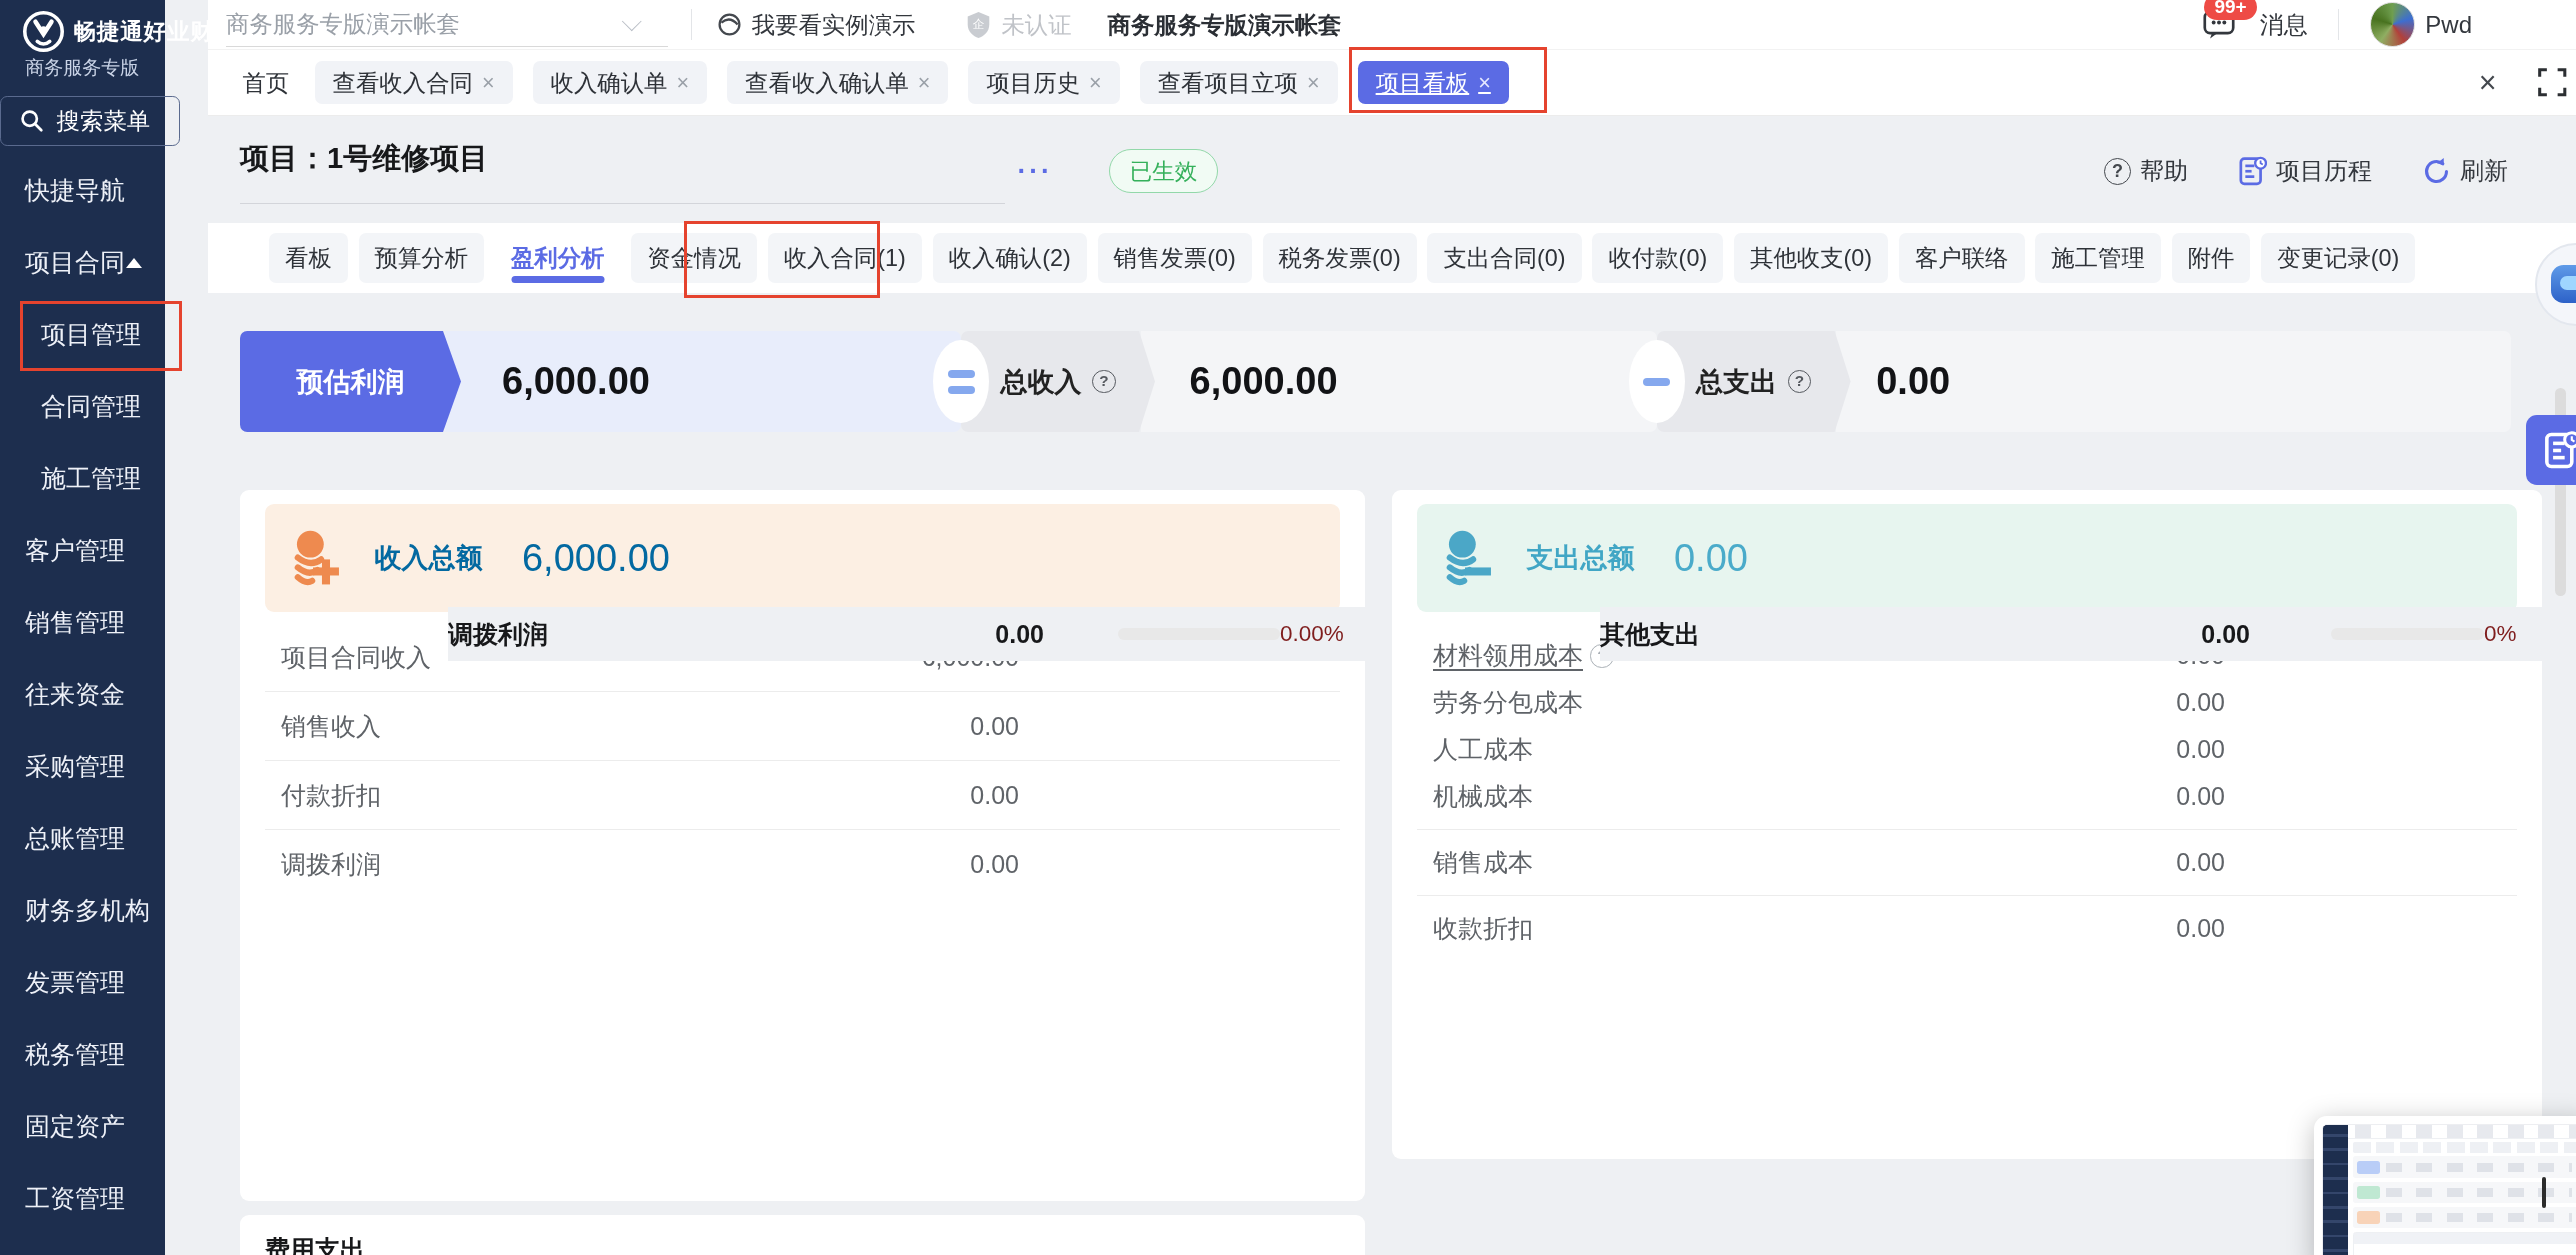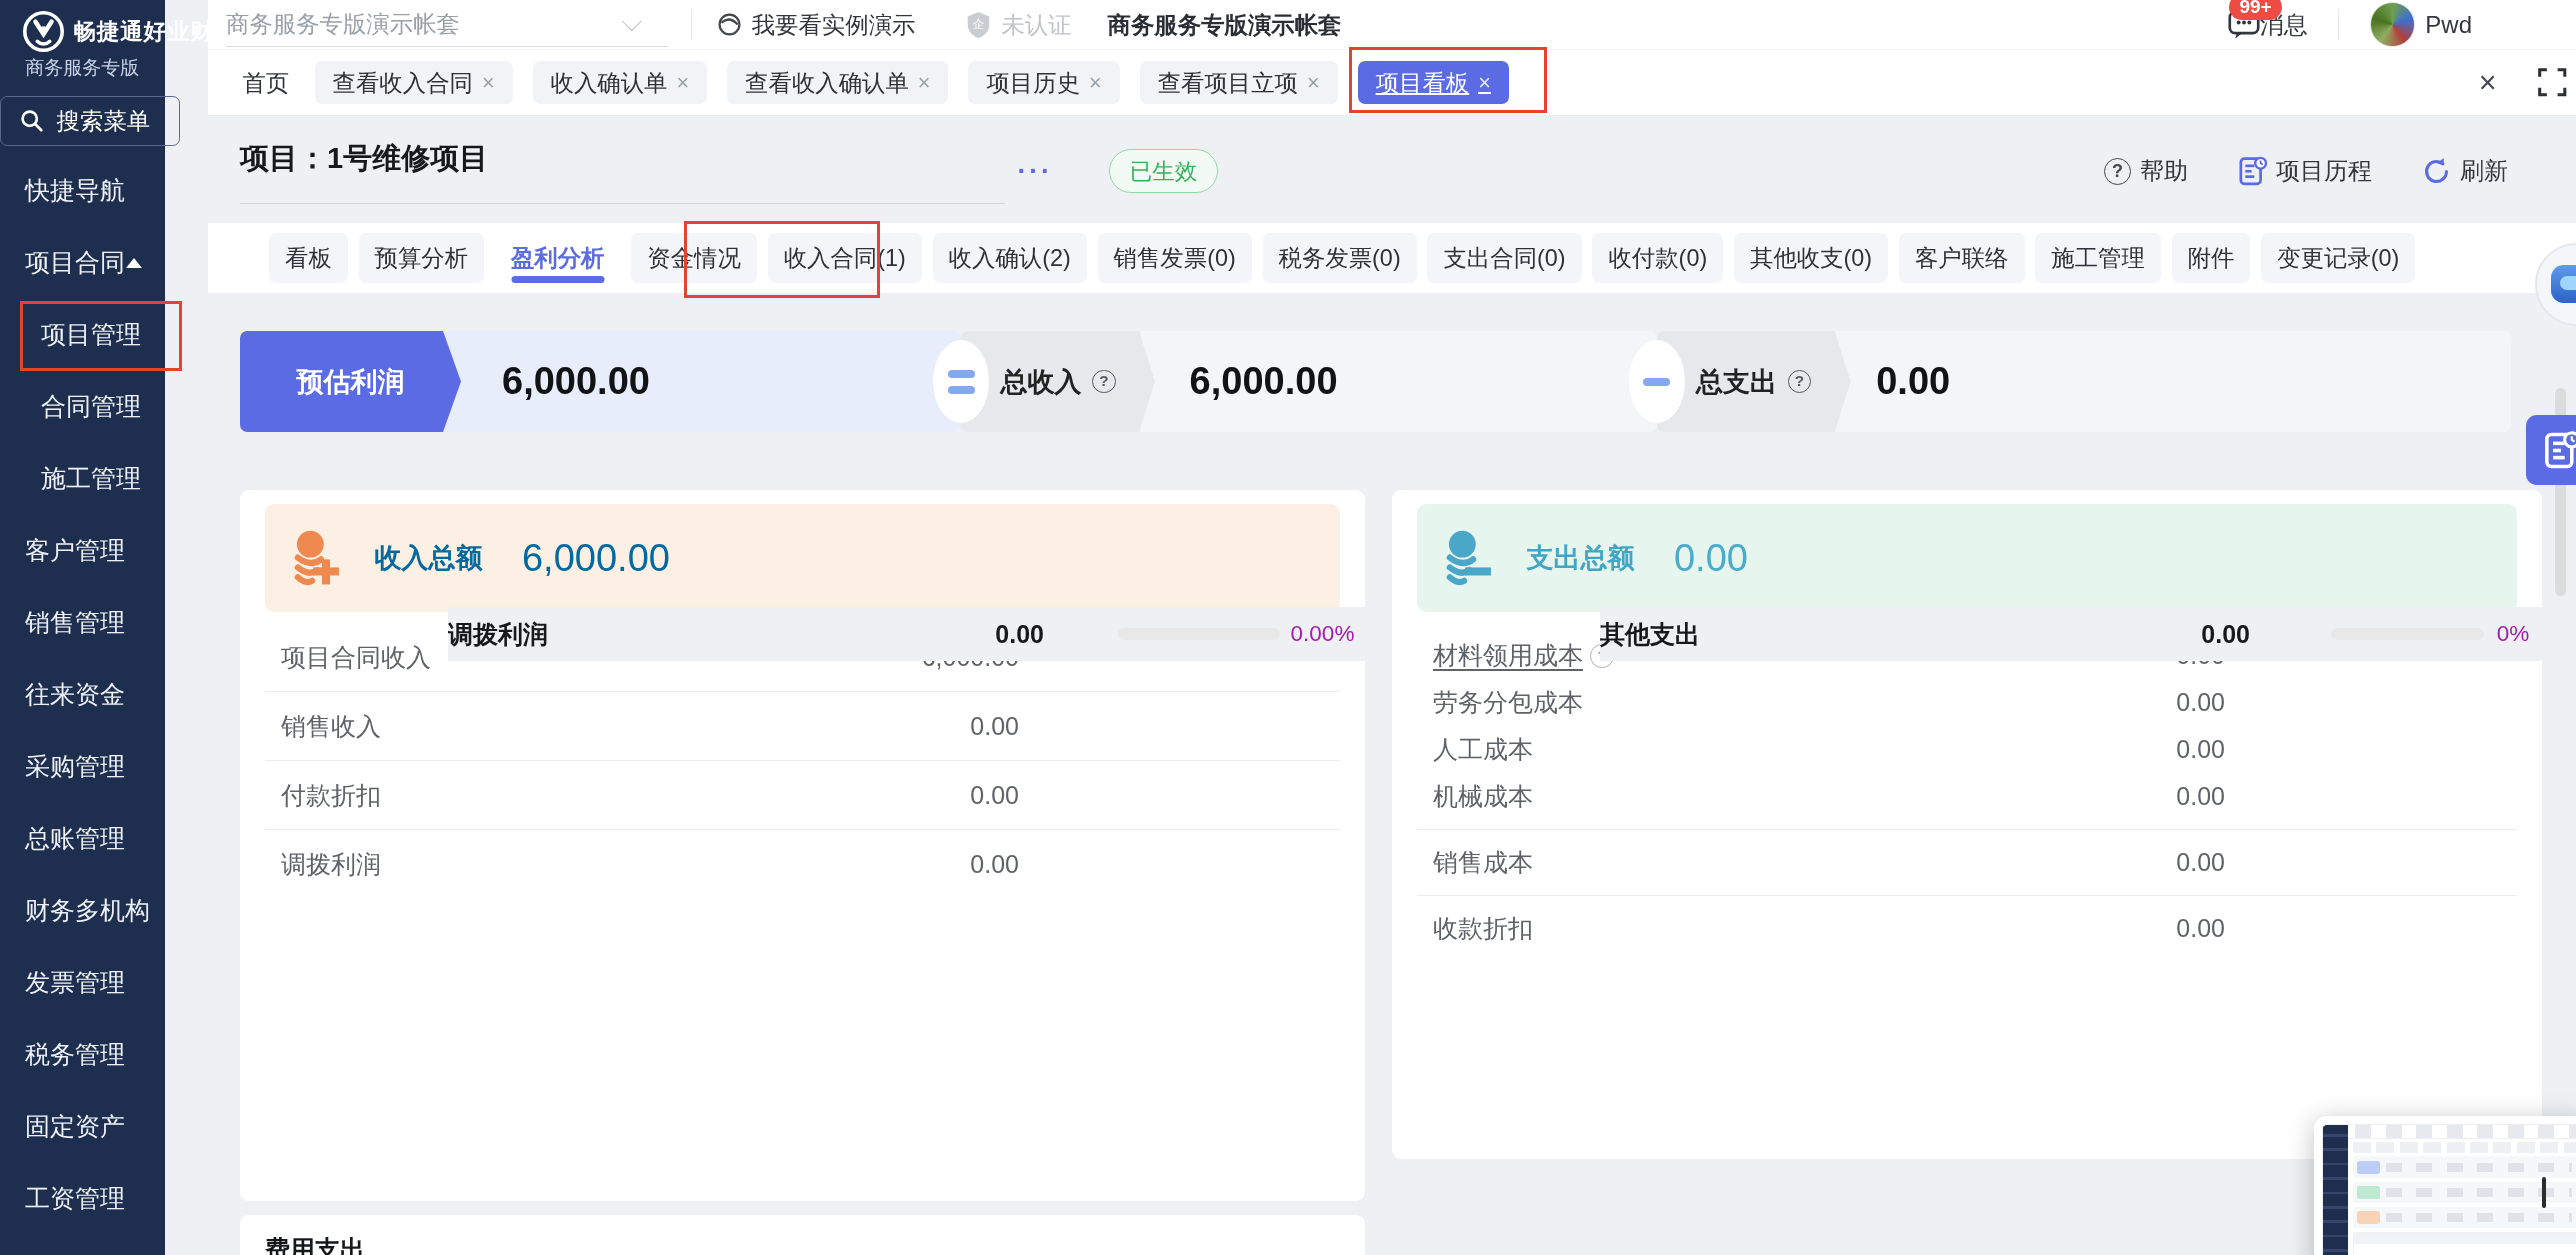--- a/index.html
+++ b/index.html
@@ -27,21 +27,21 @@
   
   .topbar { position:absolute; left:208px; top:0; right:0; height:50px; background:#fff; display:flex; align-items:center; z-index:5; border-bottom:0.9px solid #f2f2f2; }
   .acct-dropdown { display:flex; align-items:center; margin-left:18px; width:442px; border-bottom:0.9px solid #d9d9d9; height:45px; cursor:pointer; }
   .acct-dropdown .txt { color:#9aa0a8; font-size:23.4px; }
   .chev-down { margin-left:auto; margin-right:32px; width:14.4px; height:14.4px; border-right:1.8px solid #b9bec6; border-bottom:1.8px solid #b9bec6; transform:rotate(45deg) translateY(-3.6px); }
   .vdiv { width:0.9px; height:30.5px; background:#e3e5e8; margin:0 23.4px; }
   .tb-item { display:flex; align-items:center; gap:9px; font-size:23.4px; color:#33373d; cursor:pointer; white-space:nowrap; }
   .tb-muted { color:#c0c3c8; }
   .acct-name { font-size:23.4px; color:#2b2f35; font-weight:bold; margin-left:36px; white-space:nowrap; }
   .tb-right { margin-left:auto; display:flex; align-items:center; margin-right:104px; }
-  .msg-wrap { position:relative; display:flex; align-items:center; gap:0; font-size:24px; color:#33373d; cursor:pointer;padding-left:44px; }
+  .msg-wrap { position:relative; display:flex; align-items:center; gap:25px; font-size:24px; color:#33373d; cursor:pointer;padding-left:44px; }
   .msg-badge { position:absolute; left:45px; top:-14.4px; background:#ee4b45; color:#fff; font-size:19px; font-weight:bold;
     border-radius:16px; padding:2.7px 10.8px; line-height:1.1; }
   .avatar { width:45px; height:45px; border-radius:50%; background:conic-gradient(#6f9e4f,#3d6ed0,#b2403a,#8fae62,#48721f,#6f9e4f); border:0.9px solid #ddd; cursor:pointer; }
   .user-name { font-size:24px; color:#33373d; margin-left:10.8px; cursor:pointer; }
 
   
   .tabrow { position:absolute; left:208px; top:50px; right:0; height:66px; background:#fff; display:flex; align-items:center; border-bottom:0.9px solid #ececec; z-index:5; }
   .tabs { display:flex; align-items:center; gap:20px; margin-left:29px; }
   .tab { height:43px; display:flex; align-items:center; gap:9px; padding:0 18px; background:#f1f3f7; border-radius:7.2px; font-size:23.4px; color:#2e3238; cursor:pointer; white-space:nowrap; }
   .tab.home { background:transparent; padding:0 5.4px; }
@@ -101,21 +101,21 @@
   .row.main { height:54px; }
   .row.sub { height:50px; }
   .expense-card .row.sub { height:47px; }
   .rlabel { flex:1; font-size:25px; font-weight:bold; color:#17181a; display:flex; align-items:center; gap:14.4px; }
   .row.sub .rlabel { font-weight:normal; color:#5f6368; padding-left:16px; }
   .rvalue { width:207px; text-align:right; font-size:25px; font-weight:bold; color:#17181a; }
   .row.sub .rvalue { font-weight:normal; color:#5f6368; }
   .rbar { width:162px; height:12.6px; border-radius:6.3px; background:#e8e8e8; margin-left:74px; overflow:hidden; }
   .expense-card .rbar { width:153px; margin-left:81px; }
   .rbar i { display:block; height:100%; border-radius:6.3px; background:#52d4df; }
-  .rpct { width:85px; text-align:center; font-size:22.5px; color:#a21caf; }
+  .rpct { width:85px; text-align:left; font-size:22.5px; color:#7f1d1d; }
   .expense-card .rpct { width:58px; }
   .divider { height:0.9px; background:#ececec; margin:9px 0; }
   .settings-btn { border:1.8px solid #d6d8db; border-radius:5.4px; font-size:22.5px; font-weight:normal; color:#33373d; padding:3.6px 14.4px; cursor:pointer; background:#fff; }
   .link-label { text-decoration:underline; text-underline-offset:5.4px; cursor:pointer; }
 
   .next-card { position:absolute; top:1098px; left:32px; width:1125px; height:54px; background:#fff; border-radius:9px 9px 0 0; }
   .next-card .title { font-size:25px; font-weight:bold; color:#17181a; margin:18px 0 0 25px; }
 
   
   .scroll-thumb { position:absolute; left:2555px; top:388px; width:10.8px; height:208px; background:#dcdcdc; border-radius:5.4px; z-index:20; }

